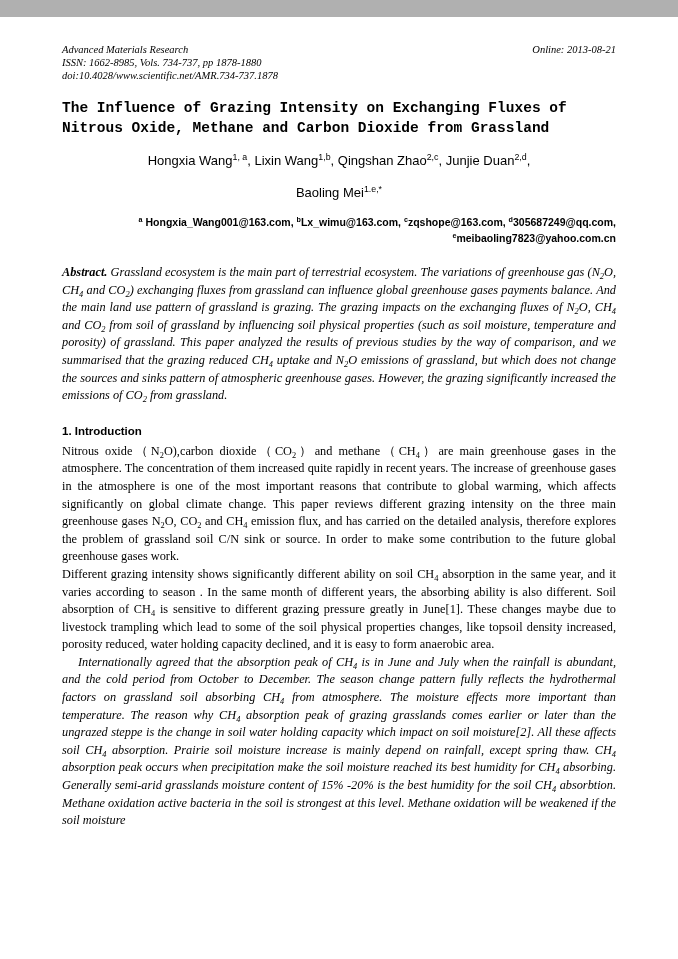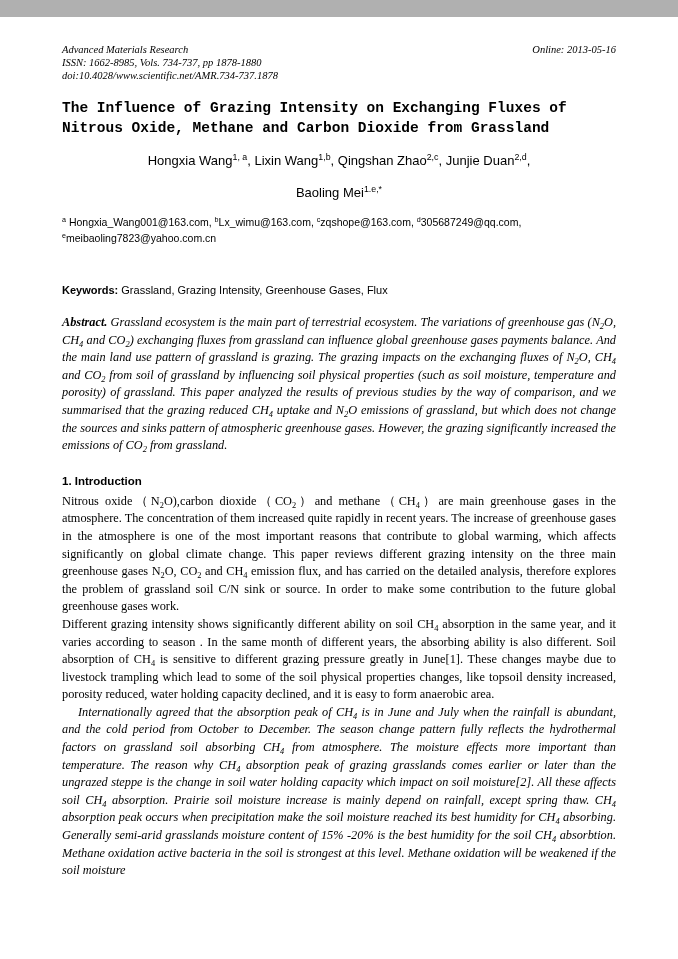--- a/index.html
+++ b/index.html
@@ -52,25 +52,26 @@
     text-align: center;
     font-family: "Liberation Sans", sans-serif;
     font-size: 10.5px;
     line-height: 16px;
     margin-top: 12px;
   }
   .affil .a2 {
     margin-top: 4px;
   }
   .emails {
-    text-align: left;
+    text-align: right;
     font-family: "Liberation Sans", sans-serif;
     font-size: 10.5px;
     line-height: 16px;
     margin-top: 12px;
+    font-weight: bold;
   }
   sup {
     font-size: 0.68em;
     vertical-align: super;
     line-height: 0;
   }
   sub {
     font-size: 0.68em;
     vertical-align: sub;
     line-height: 0;
@@ -117,42 +118,39 @@
   .sec2-text p.indent { text-indent: 16px; font-style: italic; }
 </style>
 </head>
 <body>
 
 <div class="page">
 
   <div class="journal-header">
     <div class="row1">
       <span>Advanced Materials Research</span>
-      <span>Online: 2013-05-16</span>
+      <span>Online: 2013-08-21</span>
     </div>
     <div>ISSN: 1662-8985, Vols. 734-737, pp 1878-1880</div>
     <div>doi:10.4028/www.scientific.net/AMR.734-737.1878</div>
   </div>
 
   <div class="title">The Influence of Grazing Intensity on Exchanging Fluxes of Nitrous Oxide, Methane and Carbon Dioxide from Grassland</div>
 
   <div class="authors">
     <div>Hongxia Wang<sup>1, a</sup>, Lixin Wang<sup>1,b</sup>, Qingshan Zhao<sup>2,c</sup>, Junjie Duan<sup>2,d</sup>,</div>
     <div class="line2">Baoling Mei<sup>1.e,*</sup></div>
   </div>
 
 
   <div class="emails">
     <div><sup>a</sup> Hongxia_Wang001@163.com, <sup>b</sup>Lx_wimu@163.com, <sup>c</sup>zqshope@163.com, <sup>d</sup>305687249@qq.com,</div>
     <div><sup>e</sup>meibaoling7823@yahoo.com.cn</div>
   </div>
 
-  <div class="keywords">
-    <b>Keywords:</b><span> Grassland, Grazing Intensity, Greenhouse Gases, Flux</span>
-  </div>
 
   <div class="abstract">
     <b>Abstract.</b><span> Grassland ecosystem is the main part of terrestrial ecosystem. The variations of greenhouse gas (N<sub>2</sub>O, CH<sub>4</sub> and CO<sub>2</sub>) exchanging fluxes from grassland can influence global greenhouse gases payments balance. And the main land use pattern of grassland is grazing. The grazing impacts on the exchanging fluxes of N<sub>2</sub>O, CH<sub>4</sub> and CO<sub>2</sub> from soil of grassland by influencing soil physical properties (such as soil moisture, temperature and porosity) of grassland. This paper analyzed the results of previous studies by the way of comparison, and we summarised that the grazing reduced CH<sub>4</sub> uptake and N<sub>2</sub>O emissions of grassland, but which does not change the sources and sinks pattern of atmospheric greenhouse gases. However, the grazing significantly increased the emissions of CO<sub>2</sub> from grassland.</span>
   </div>
 
   <div class="section-head">1. Introduction</div>
   <div class="body-text">
     <p>Nitrous oxide（N<sub>2</sub>O),carbon dioxide（CO<sub>2</sub>）and methane（CH<sub>4</sub>）are main greenhouse gases in the atmosphere. The concentration of them increased quite rapidly in recent years. The increase of greenhouse gases in the atmosphere is one of the most important reasons that contribute to global warming, which affects significantly on global climate change. This paper reviews different grazing intensity on the three main greenhouse gases N<sub>2</sub>O, CO<sub>2</sub> and CH<sub>4</sub> emission flux, and has carried on the detailed analysis, therefore explores the problem of grassland soil C/N sink or source. In order to make some contribution to the future global greenhouse gases work.</p>
   </div>
 

